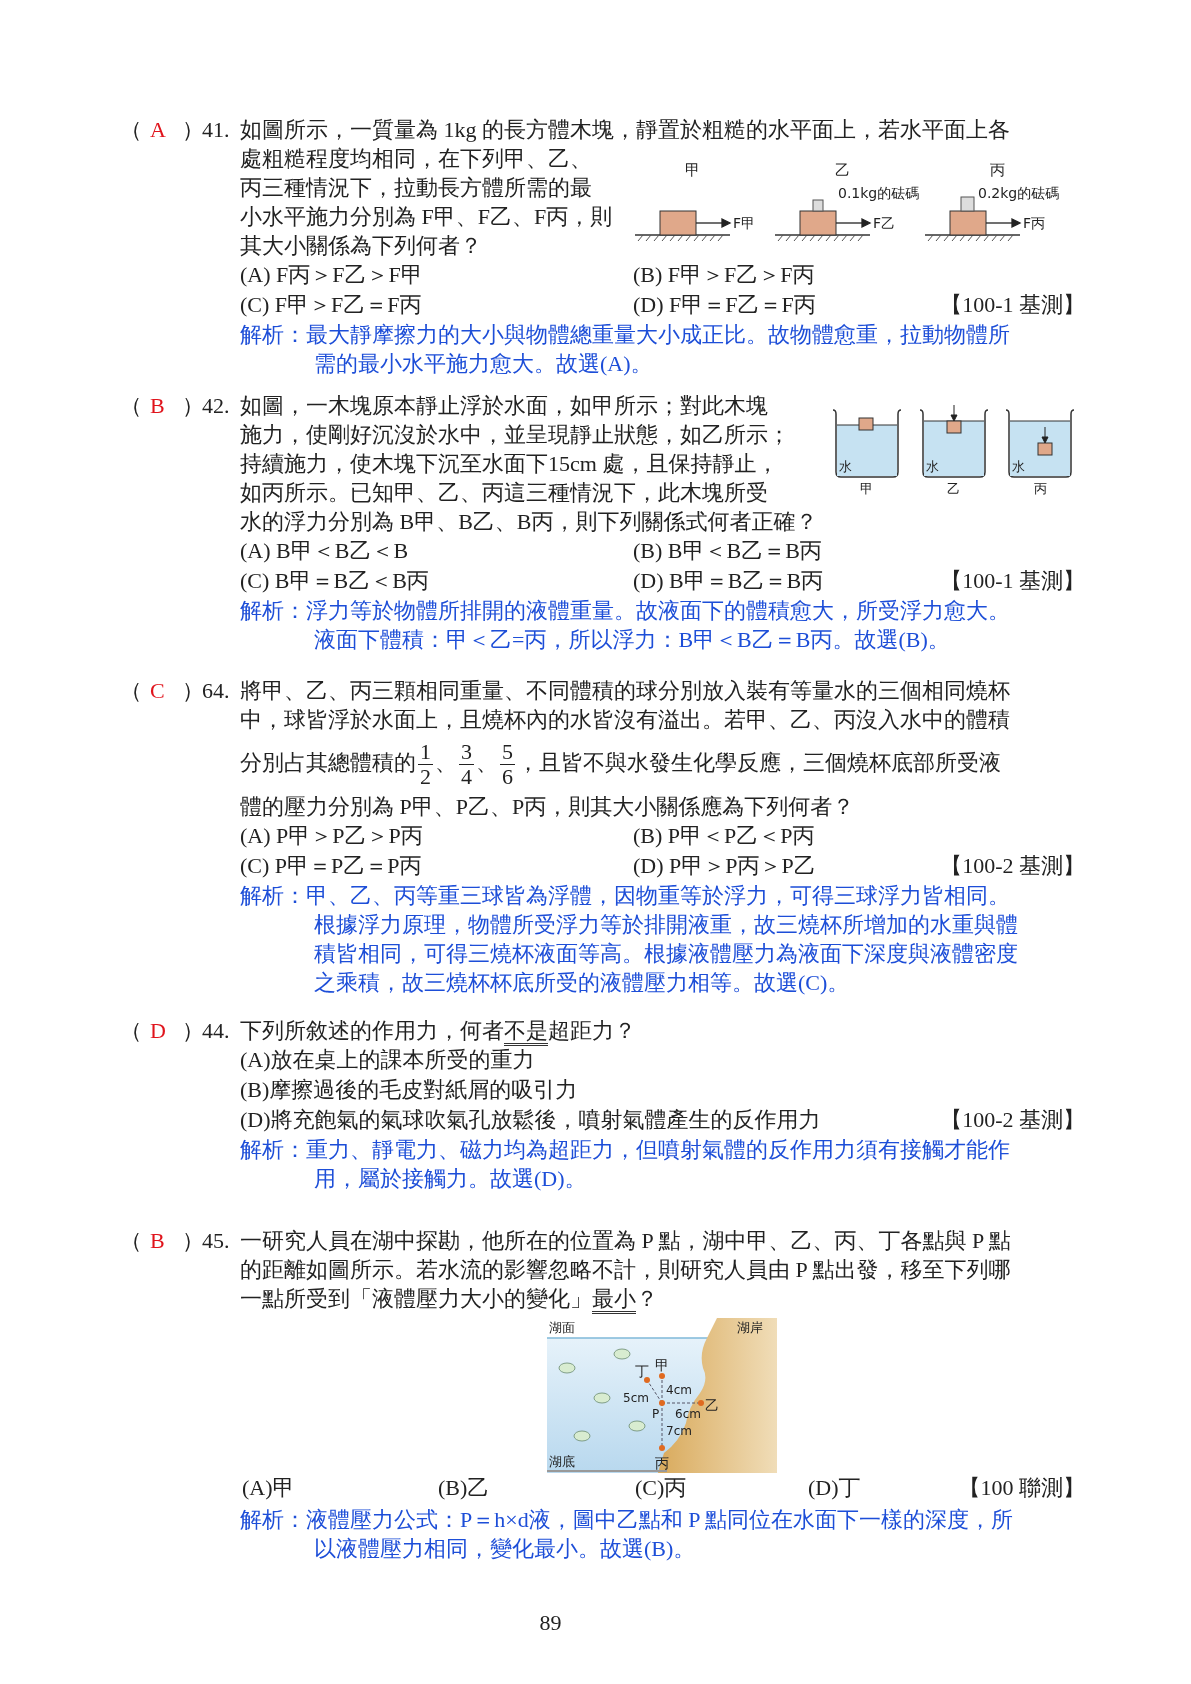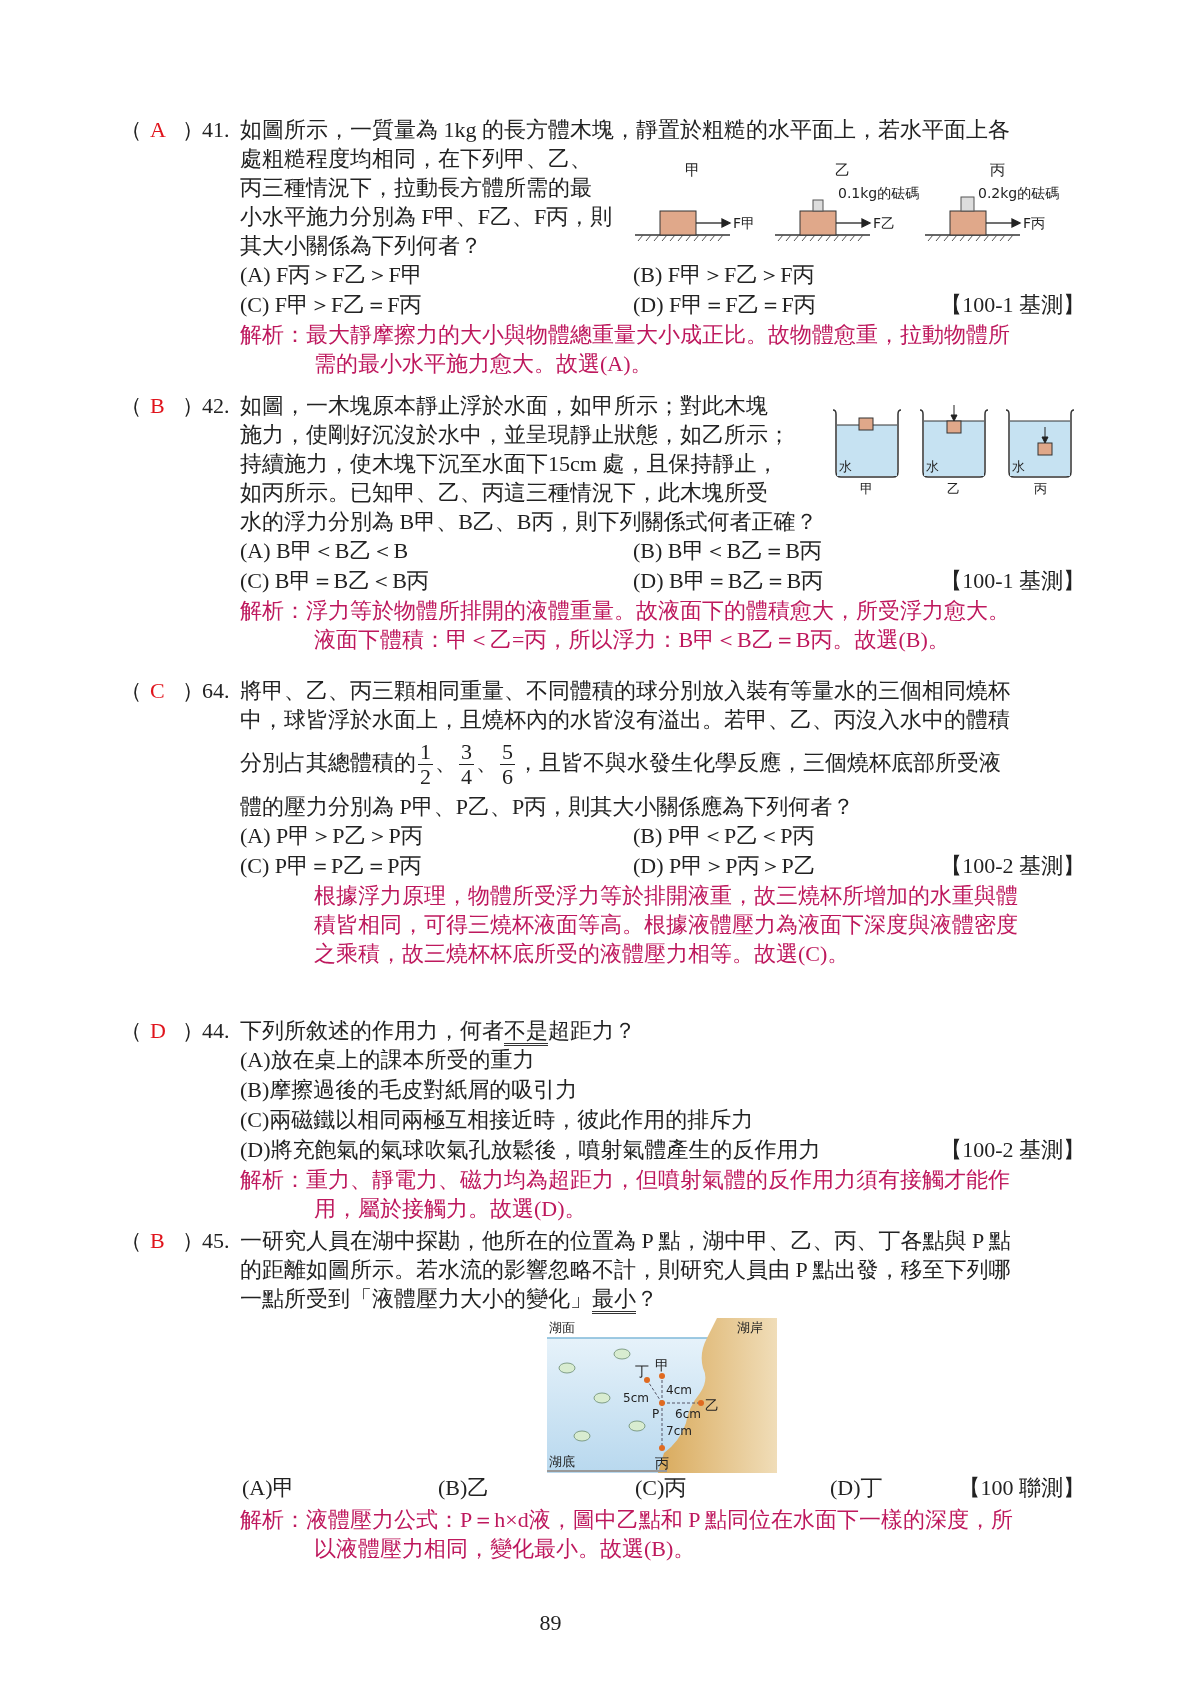--- a/index.html
+++ b/index.html
@@ -13,21 +13,21 @@
   .paren .ans { position:absolute; left:30px; color:#e0141c; }
   .paren .r { position:absolute; left:62px; }
   .paren .num { position:absolute; left:82px; }
   .line { white-space:nowrap; }
   .indent { padding-left:120px; }
   .opts { padding-left:120px; position:relative; }
   .optrow { position:relative; height:30px; white-space:nowrap;text-align:right; }
   .optrow .o1 { position:absolute; left:0; }
   .optrow .o2 { position:absolute; left:393px; }
   .optrow .src { position:absolute; right:0; }
-  .exp { color:#be185d; padding-left:120px; }
+  .exp { color:#1d4ed8; padding-left:120px; }
   .exp .cont { padding-left:74px; display:block; }
   .exp .first { display:block; }
   .u2 { border-bottom:3px double #333; }
   .frac { display:inline-block; text-align:center; vertical-align:middle; margin:0 2px; line-height:24px; }
   .frac span { display:block; }
   .frac .top { border-bottom:1.5px solid #222; padding:0 2px; }
   .pagenum { position:absolute; left:0; width:1101px; top:1610px; text-align:center; font-size:22px; }
   .fig { position:absolute; }
   svg text { font-family:"DejaVu Sans","Liberation Sans",sans-serif; }
 </style>
@@ -199,20 +199,21 @@
           <span class="o1">(A) P甲＞P乙＞P丙</span>
           <span class="o2">(B) P甲＜P乙＜P丙</span>
         </div>
       <div class="optrow">
           <span class="o1">(C) P甲＝P乙＝P丙</span>
           <span class="o2">(D) P甲＞P丙＞P乙</span>
           <span class="src">【100-2 基測】</span>
         </div>
     </div>
     <div class="exp">
+      <span class="first">解析：甲、乙、丙等重三球皆為浮體，因物重等於浮力，可得三球浮力皆相同。</span>
       <span class="cont">根據浮力原理，物體所受浮力等於排開液重，故三燒杯所增加的水重與體</span>
       <span class="cont">積皆相同，可得三燒杯液面等高。根據液體壓力為液面下深度與液體密度</span>
       <span class="cont">之乘積，故三燒杯杯底所受的液體壓力相等。故選(C)。</span>
     </div>
   </div>
 
   <div class="q" style="top:1016px;">
     <div class="qhead">
       <div class="paren">
         <span class="l">（</span>
@@ -221,23 +222,20 @@
           <span class="num">44.</span>
       </div>
       <div class="line"><span>下列所敘述的作用力，何者</span><span class="u2">不是</span><span>超距力？</span></div>
     </div>
     <div class="opts">
       <div class="optrow">
           <span class="o1">(A)放在桌上的課本所受的重力</span>
         </div>
       <div class="optrow">
           <span class="o1">(B)摩擦過後的毛皮對紙屑的吸引力</span>
-        </div>
-      <div class="optrow">
-          <span class="o1">(C)兩磁鐵以相同兩極互相接近時，彼此作用的排斥力</span>
         </div>
       <div class="optrow">
           <span class="o1">(D)將充飽氣的氣球吹氣孔放鬆後，噴射氣體產生的反作用力</span>
           <span class="src">【100-2 基測】</span>
         </div>
     </div>
     <div class="exp">
       <span class="first">解析：重力、靜電力、磁力均為超距力，但噴射氣體的反作用力須有接觸才能作</span>
       <span class="cont">用，屬於接觸力。故選(D)。</span>
     </div>
@@ -256,21 +254,21 @@
     <div class="indent">
       <div class="line">的距離如圖所示。若水流的影響忽略不計，則研究人員由 P 點出發，移至下列哪</div>
       <div class="line"><span>一點所受到「液體壓力大小的變化」</span><span class="u2">最小</span><span>？</span></div>
     </div>
     <div style="height:160px;"></div>
     <div class="opts">
       <div class="optrow" style="height:32px;">
         <span class="o1" style="left:2px;">(A)甲</span>
         <span class="o1" style="left:198px;">(B)乙</span>
         <span class="o1" style="left:395px;">(C)丙</span>
-        <span class="o1" style="left:590px;">(D)丁</span>
+        <span class="o1" style="left:568px;">(D)丁</span>
         <span class="src">【100 聯測】</span>
       </div>
     </div>
     <div class="exp">
       <span class="first">解析：液體壓力公式：P＝h×d液，圖中乙點和 P 點同位在水面下一樣的深度，所</span>
       <span class="cont">以液體壓力相同，變化最小。故選(B)。</span>
     </div>
   </div>
 
   <svg class="fig" style="left:547px; top:1318px;" width="230" height="155">

